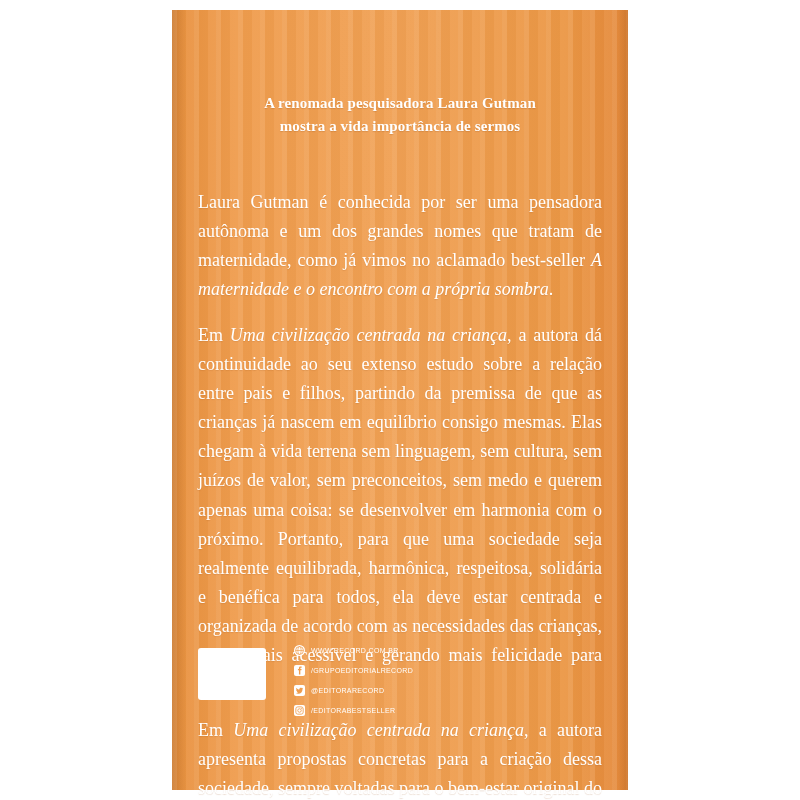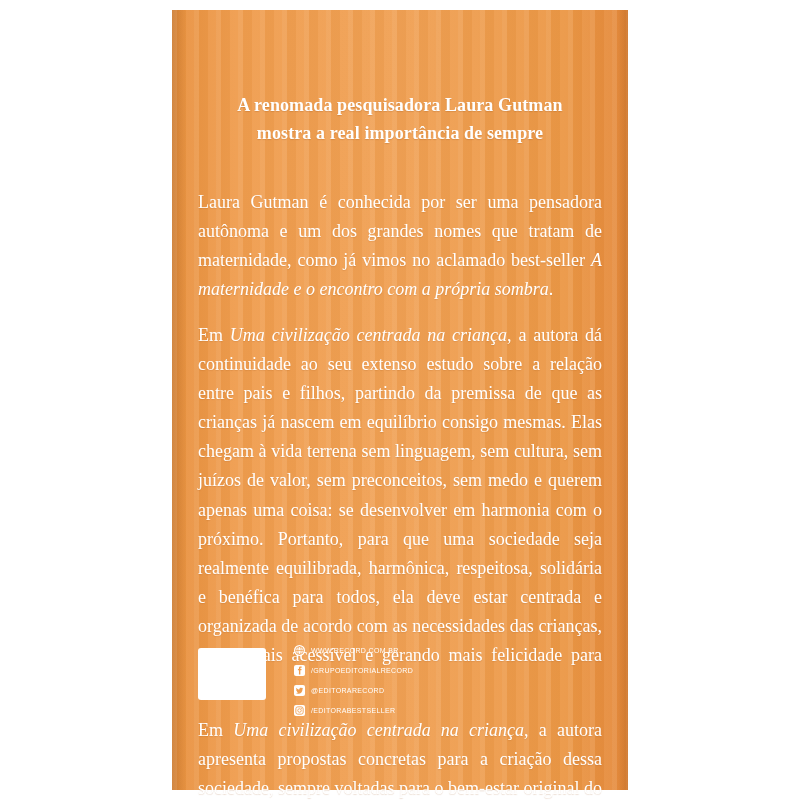--- a/index.html
+++ b/index.html
@@ -65,21 +65,21 @@
   }
 
   .headline {
     position: absolute;
     top: 82px;
     left: 0;
     right: 0;
     text-align: center;
     color: #ffffff;
     font-weight: bold;
-    font-size: 18px;
+    font-size: 15px;
     line-height: 1.55;
     letter-spacing: 0.1px;
     text-shadow: 0 1px 1px rgba(150,80,20,0.25);
   }
   .headline div { white-space: nowrap; }
 
   .body-text {
     position: absolute;
     top: 178px;
     left: 0;
@@ -150,21 +150,21 @@
 </style>
 </head>
 <body>
 
 <div class="page">
   <div class="cover">
     <div class="content">
 
       <div class="headline">
         <div>A renomada pesquisadora Laura Gutman</div>
-        <div>mostra a real importância de sempre</div>
+        <div>mostra a vida importância de sermos</div>
       </div>
 
       <div class="body-text">
         <p>
           <span>Laura Gutman é conhecida por ser uma pensadora autônoma e um dos grandes nomes que tratam de maternidade, como já vimos no aclamado best-seller </span><i>A maternidade e o encontro com a própria sombra</i><span>.</span>
         </p>
         <p>
           <span>Em </span><i>Uma civilização centrada na criança</i><span>, a autora dá continuidade ao seu extenso estudo sobre a relação entre pais e filhos, partindo da premissa de que as crianças já nascem em equilíbrio consigo mesmas. Elas chegam à vida terrena sem linguagem, sem cultura, sem juízos de valor, sem preconceitos, sem medo e querem apenas uma coisa: se desenvolver em harmonia com o próximo. Portanto, para que uma sociedade seja realmente equilibrada, harmônica, respeitosa, solidária e benéfica para todos, ela deve estar centrada e organizada de acordo com as necessidades das crianças, sendo mais acessível e gerando mais felicidade para elas.</span>
         </p>
         <p>

